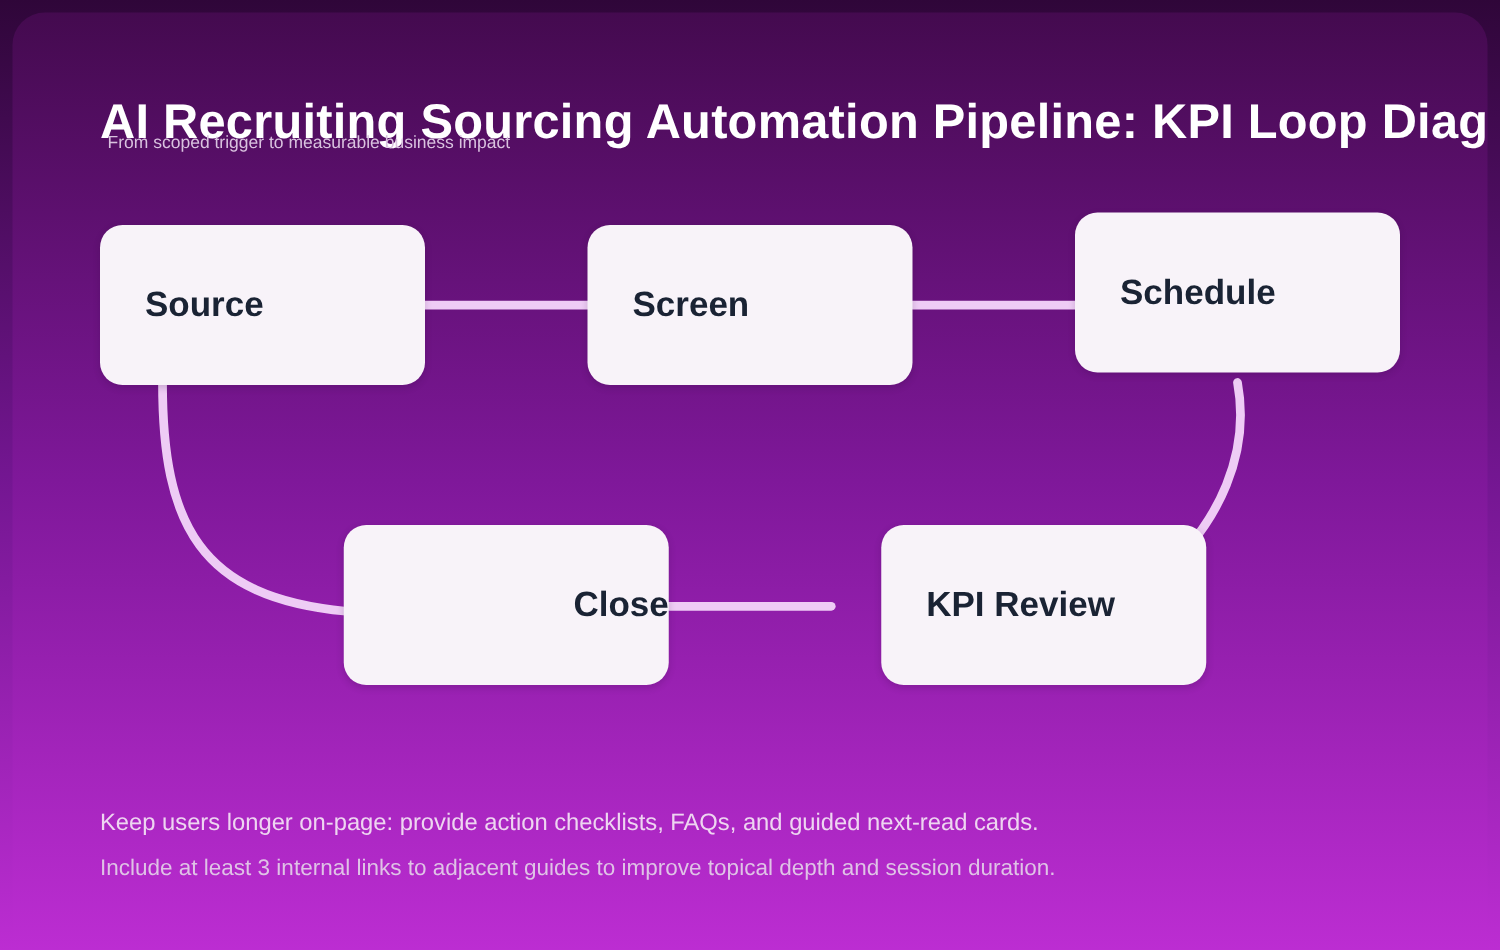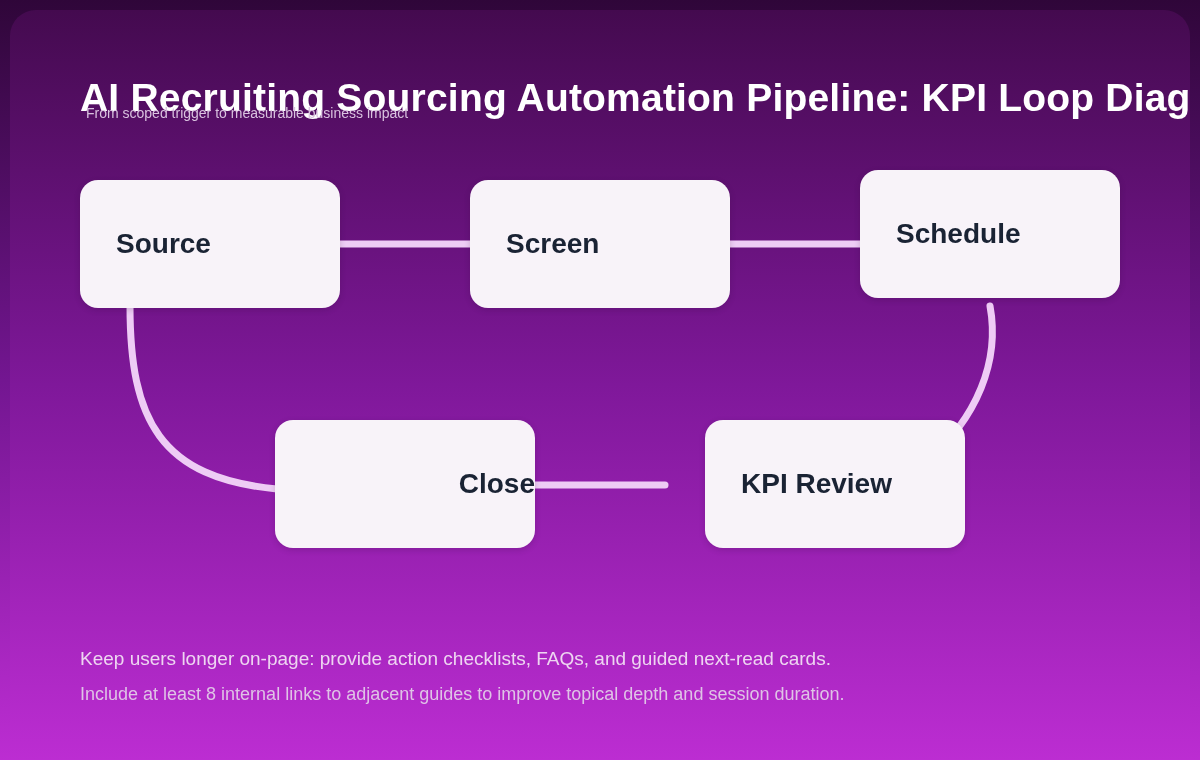--- a/index.html
+++ b/index.html
@@ -119,16 +119,16 @@
     <div class="node node-close">
       <span>Close</span>
     </div>
 
     <div class="node node-kpi">
       <span>KPI Review</span>
     </div>
 
     <div class="footer-line-1">Keep users longer on-page: provide action checklists, FAQs, and guided next-read cards.</div>
 
-    <div class="footer-line-2">Include at least 8 internal links to adjacent guides to improve topical depth and session duration.</div>
+    <div class="footer-line-2">Include at least 3 internal links to adjacent guides to improve topical depth and session duration.</div>
 
   </div>
 </div>
 
 </body></html>

